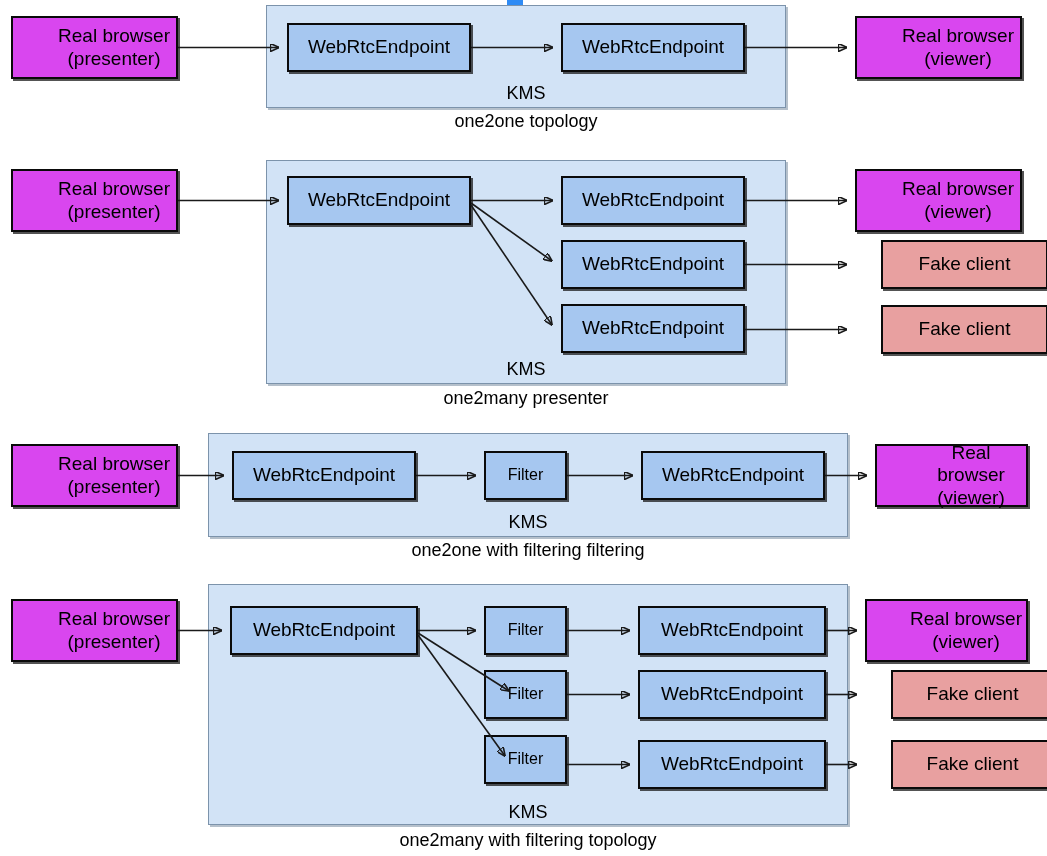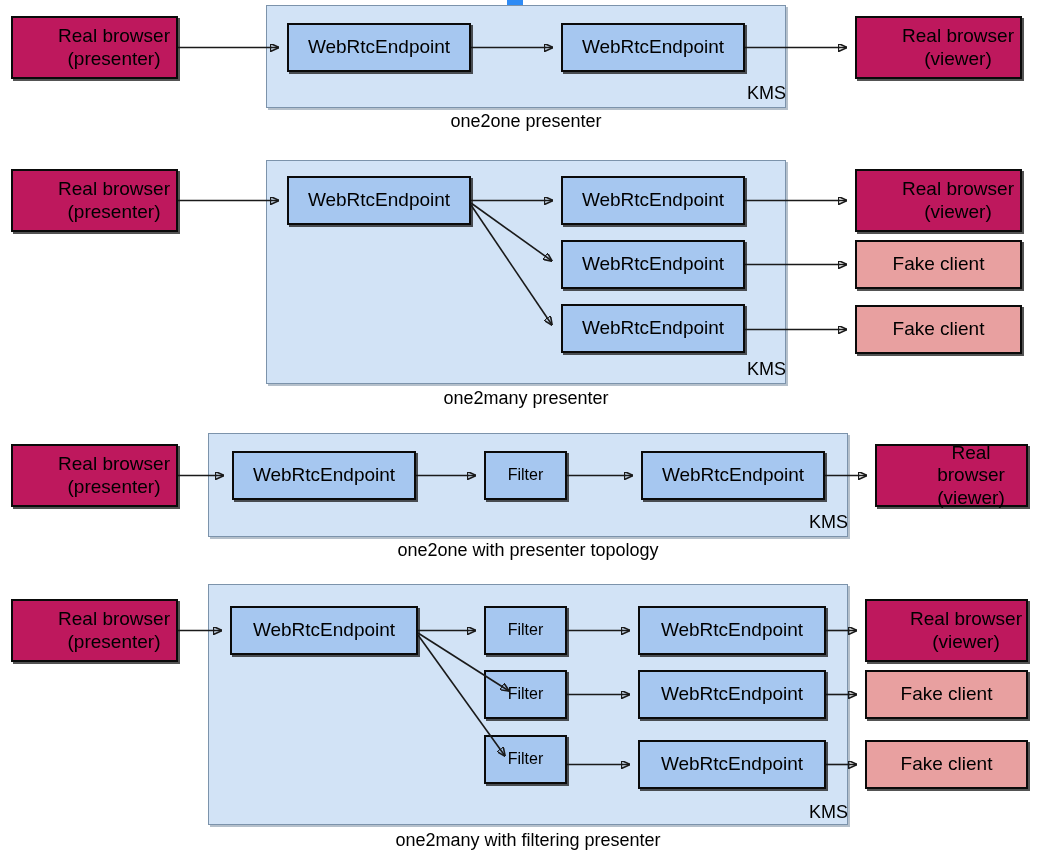--- a/index.html
+++ b/index.html
@@ -18,21 +18,21 @@
 
   
   .kms-box {
     position: absolute;
     background: #d2e3f6;
     border: 1px solid #7c93ab;
     box-shadow: 2px 2px 0 rgba(120,140,160,0.55);
   }
   .kms-label {
     position: absolute;
-    text-align: right;
+    text-align: center;
     font-size: 18px;
     color: #000000;
     white-space: nowrap;
   }
   .caption {
     position: absolute;
     text-align: center;
     font-size: 18px;
     color: #000000;
     white-space: nowrap;
@@ -45,23 +45,23 @@
     align-items: center;
     justify-content: center;
     text-align: center;
     line-height: 1.18;
     color: #000000;
     border: 2px solid #0a0a0a;
     box-shadow: 2px 2px 0 rgba(25,25,25,0.75);
     font-size: 19px;
     white-space: pre-line;
   }
-  .node.green  { background: #be185d; padding-left: 39px; }
+  .node.green  { background: #d946ef; padding-left: 39px; }
   .node.blue   { background: #a6c7f0; }
-  .node.red    { background: #e8a0a0; }
+  .node.red    { background: #e8a0a0; margin-left: 26px; }
   .node.small  { font-size: 16px; }
 
   
   #wires {
     position: absolute;
     left: 0; top: 0;
     width: 1047px; height: 856px;
     pointer-events: none;
   }
   #wires path, #wires line { stroke: #1a1a1a; stroke-width: 1.6px; fill: none; }
@@ -86,21 +86,21 @@
 
   <div class="node blue" style="left:287px; top:23px; width:184px; height:49px;">WebRtcEndpoint</div>
 
   <div class="node blue" style="left:561px; top:23px; width:184px; height:49px;">WebRtcEndpoint</div>
 
   <div class="node green" style="left:855px; top:16px; width:167px; height:63px;">Real browser
 (viewer)</div>
 
   <div class="kms-label" style="left:266px; top:83px; width:520px;">KMS</div>
 
-  <div class="caption" style="left:266px; top:111px; width:520px;">one2one presenter</div>
+  <div class="caption" style="left:266px; top:111px; width:520px;">one2one topology</div>
 
   <div class="kms-box" style="left:266px; top:160px; width:520px; height:224px;"></div>
 
   <div class="node green" style="left:11px; top:169px; width:167px; height:63px;">Real browser
 (presenter)</div>
 
   <div class="node blue" style="left:287px; top:176px; width:184px; height:49px;">WebRtcEndpoint</div>
 
   <div class="node blue" style="left:561px; top:176px; width:184px; height:49px;">WebRtcEndpoint</div>
 
@@ -128,21 +128,21 @@
 
   <div class="node blue small" style="left:484px; top:451px; width:83px; height:49px;">Filter</div>
 
   <div class="node blue" style="left:641px; top:451px; width:184px; height:49px;">WebRtcEndpoint</div>
 
   <div class="node green" style="left:875px; top:444px; width:153px; height:63px;">Real browser
 (viewer)</div>
 
   <div class="kms-label" style="left:208px; top:512px; width:640px;">KMS</div>
 
-  <div class="caption" style="left:208px; top:540px; width:640px;">one2one with presenter topology</div>
+  <div class="caption" style="left:208px; top:540px; width:640px;">one2one with filtering filtering</div>
 
   <div class="kms-box" style="left:208px; top:584px; width:640px; height:241px;"></div>
 
   <div class="node green" style="left:11px; top:599px; width:167px; height:63px;">Real browser
 (presenter)</div>
 
   <div class="node blue" style="left:230px; top:606px; width:188px; height:49px;">WebRtcEndpoint</div>
 
   <div class="node blue small" style="left:484px; top:606px; width:83px; height:49px;">Filter</div>
 
@@ -158,21 +158,21 @@
 
   <div class="node green" style="left:865px; top:599px; width:163px; height:63px;">Real browser
 (viewer)</div>
 
   <div class="node red" style="left:865px; top:670px; width:163px; height:49px;">Fake client</div>
 
   <div class="node red" style="left:865px; top:740px; width:163px; height:49px;">Fake client</div>
 
   <div class="kms-label" style="left:208px; top:802px; width:640px;">KMS</div>
 
-  <div class="caption" style="left:208px; top:830px; width:640px;">one2many with filtering presenter</div>
+  <div class="caption" style="left:208px; top:830px; width:640px;">one2many with filtering topology</div>
 
   <svg id="wires" viewBox="0 0 1047 856" width="1047" height="856">
     <defs>
       <marker id="ah" markerWidth="9" markerHeight="8" refX="8.6" refY="4" orient="auto" markerUnits="userSpaceOnUse">
         <path d="M0,0 L9,4 L0,8 z" fill="#1a1a1a" stroke="none"></path>
       </marker>
     </defs>
 
     <line x1="178" y1="47.5" x2="279" y2="47.5" marker-end="url(#ah)"></line>
     <line x1="471" y1="47.5" x2="553" y2="47.5" marker-end="url(#ah)"></line>

